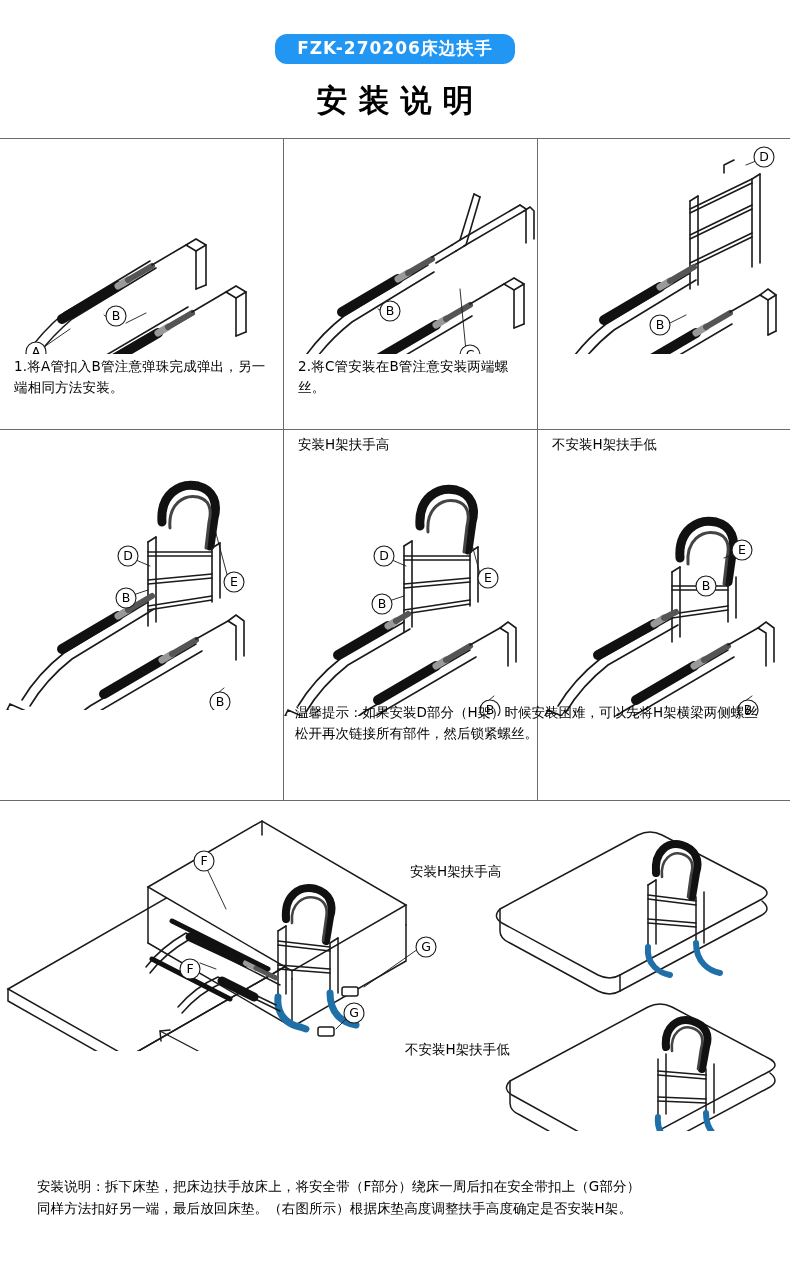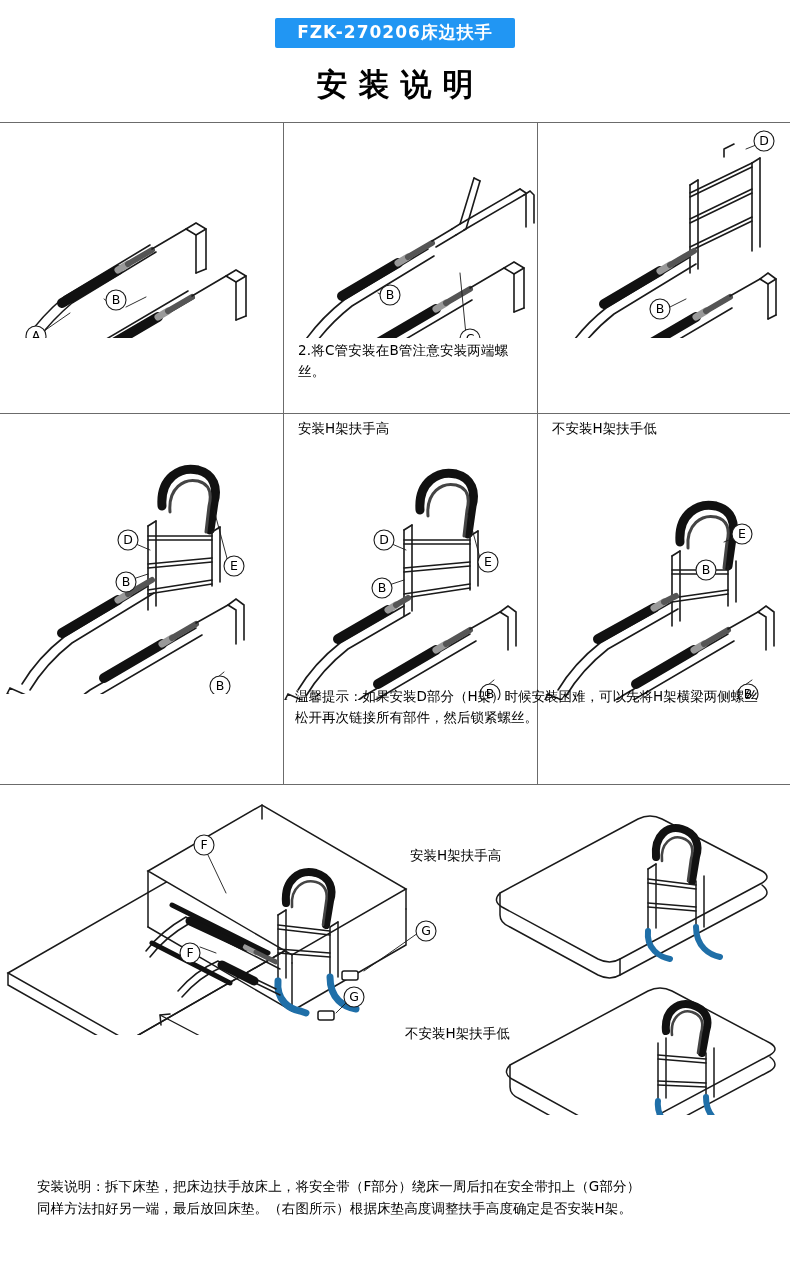--- a/index.html
+++ b/index.html
@@ -18,22 +18,23 @@
   
   .header { padding-top: 18px; text-align: center; }
   .model-badge {
     display: inline-block;
     background: #2196f3;
     color: #fff;
     font-size: 17px;
     font-weight: bold;
     letter-spacing: 1px;
     padding: 5px 22px 6px;
-    border-radius: 2px;
+    border-radius: 12px;
     line-height: 1.1;
+    margin-top: 16px;
   }
   .doc-title {
     margin-top: 16px;
     font-size: 31px;
     font-weight: bold;
     letter-spacing: 11px;
     text-indent: 11px;
   }
 
   
@@ -156,20 +157,21 @@
             <text x="36" y="217">A</text>
             <circle cx="116" cy="177" r="10" fill="#fff" stroke="#1a1a1a" stroke-width="1.1"></circle>
             <text x="116" y="181">B</text>
             <circle cx="240" cy="272" r="10" fill="#fff" stroke="#1a1a1a" stroke-width="1.1"></circle>
             <text x="240" y="276">B</text>
             <circle cx="166" cy="309" r="10" fill="#fff" stroke="#1a1a1a" stroke-width="1.1"></circle>
             <text x="166" y="313">A</text>
           </g>
         </svg>
       </div>
+      <div class="cap">1.将A管扣入B管注意弹珠完成弹出，另一端相同方法安装。</div>
     </div>
 
     <div class="vline"></div>
 
     <div class="panel p2">
       <div class="art">
         <svg width="252" height="215" viewBox="0 0 252 215">
           <g fill="none" stroke="#1a1a1a" stroke-width="1.6" stroke-linecap="round">
             <path d="M18 222 C30 204 46 188 60 177 L144 126"></path>
             <path d="M26 228 C38 210 54 194 68 183 L150 133"></path>

